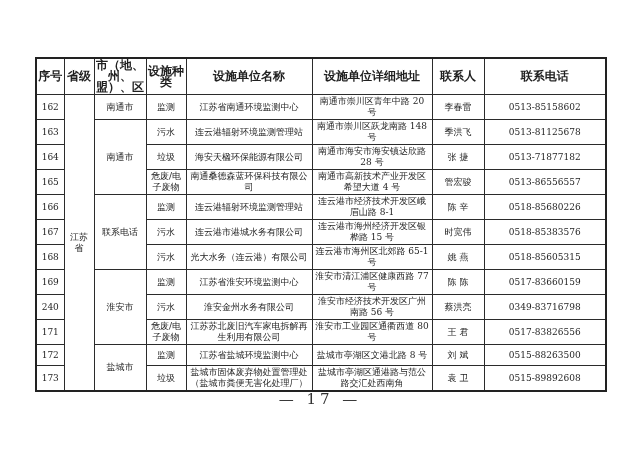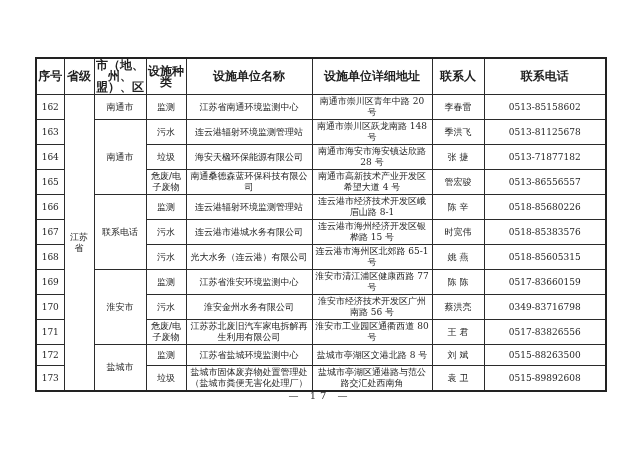--- a/index.html
+++ b/index.html
@@ -43,21 +43,21 @@
   col.c-type{width:40px;}
   col.c-name{width:126px;}
   col.c-addr{width:120px;}
   col.c-contact{width:52px;}
   col.c-phone{width:122px;}
 
   .footer{
     position:absolute;
     left:35px;top:390px;width:570px;
     text-align:center;
-    font-size:10px;
+    font-size:15px;
     letter-spacing:4px;
     color:#333;
   }
 </style>
 </head>
 <body>
 
 <div class="page">
 
   <table class="facility">
@@ -147,21 +147,21 @@
         <tr>
           <td>169</td>
           <td rowspan="3">淮安市</td>
           <td>监测</td>
           <td>江苏省淮安环境监测中心</td>
           <td>淮安市清江浦区健康西路 77 号</td>
           <td>陈 陈</td>
           <td>0517-83660159</td>
         </tr>
         <tr>
-          <td>170</td>
+          <td>240</td>
           <td>污水</td>
           <td>淮安金州水务有限公司</td>
           <td>淮安市经济技术开发区广州南路 56 号</td>
           <td>蔡洪亮</td>
           <td>0349-83716798</td>
         </tr>
         <tr>
           <td>171</td>
           <td>危废/电子废物</td>
           <td>江苏苏北废旧汽车家电拆解再生利用有限公司</td>

